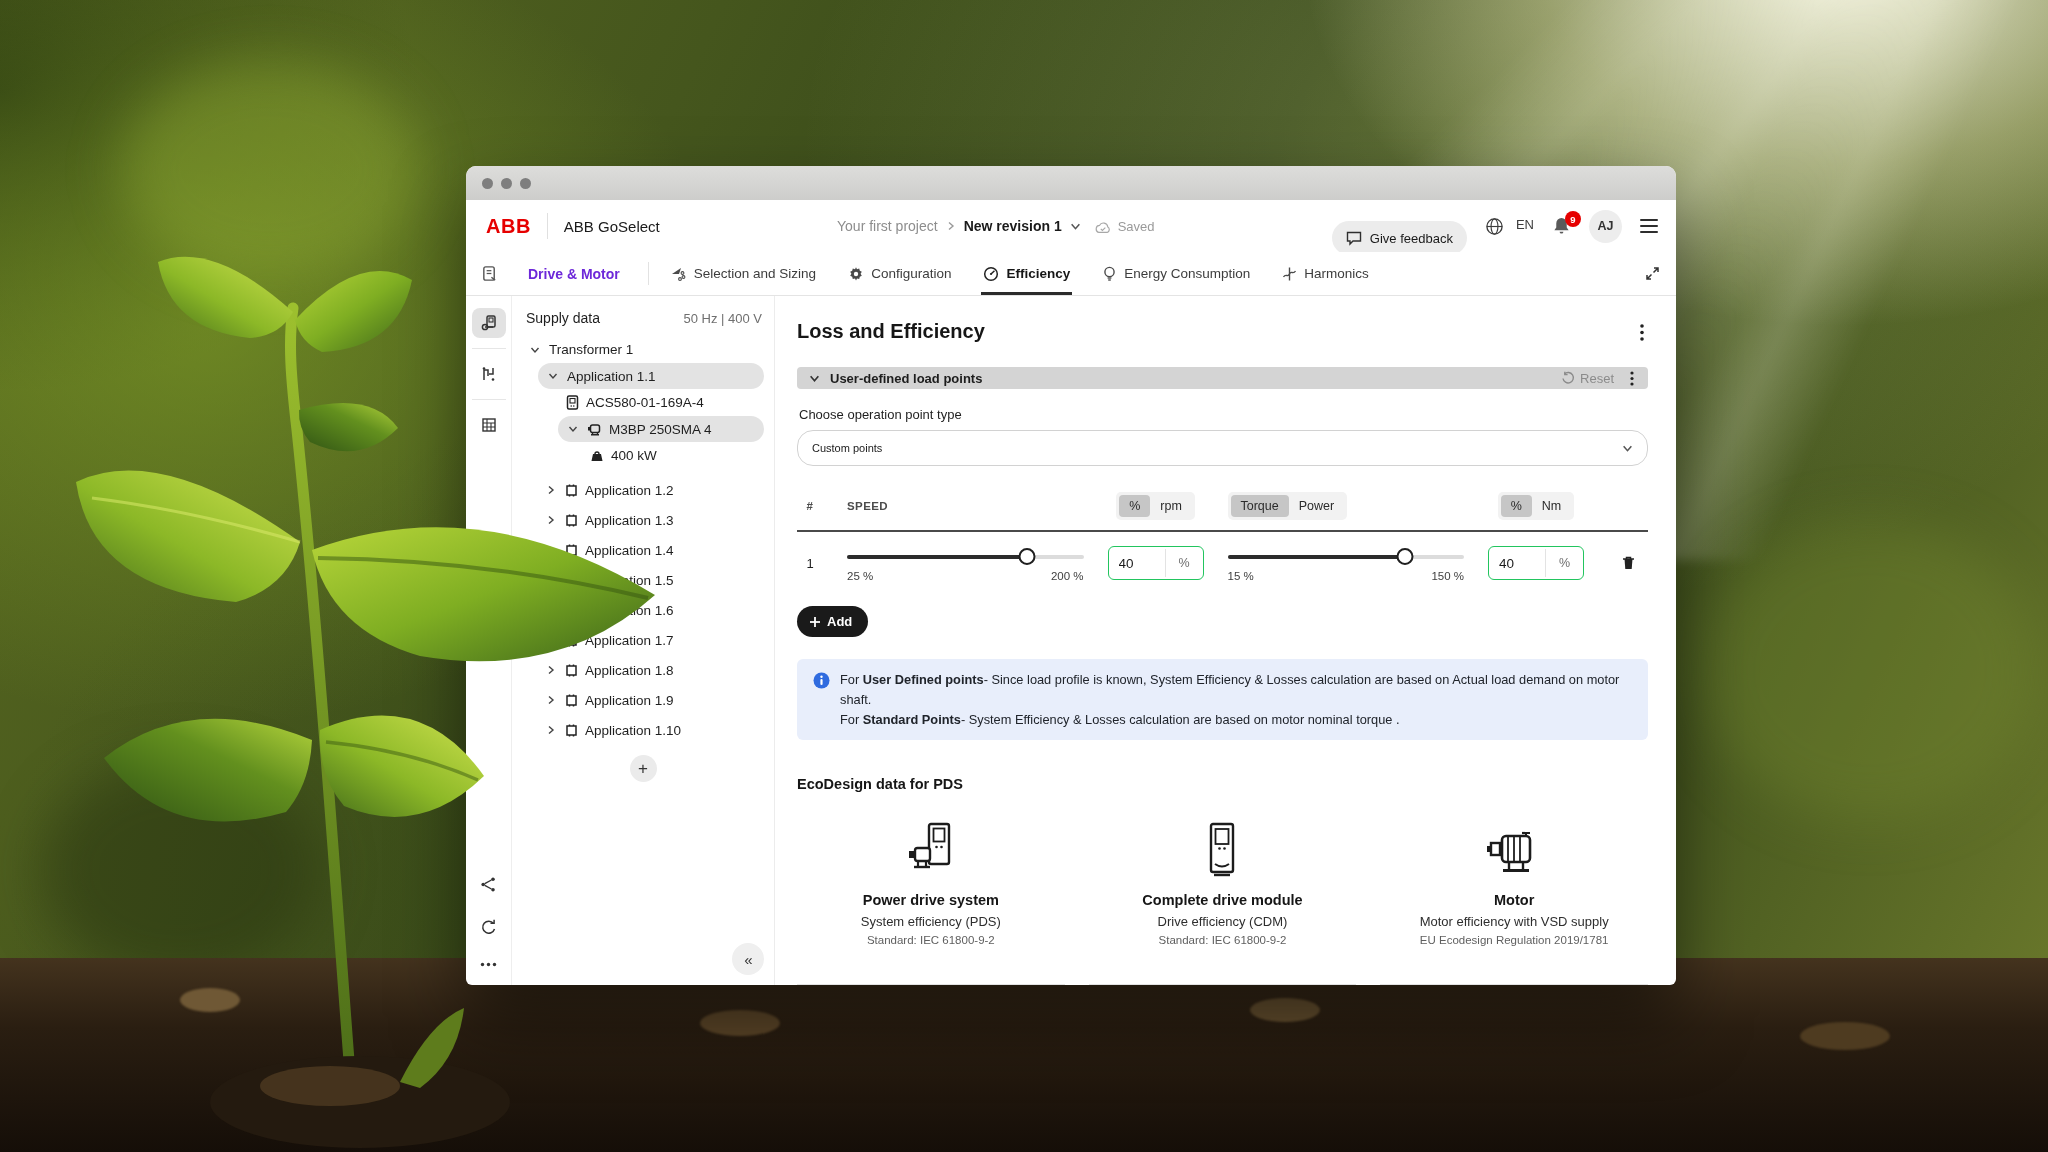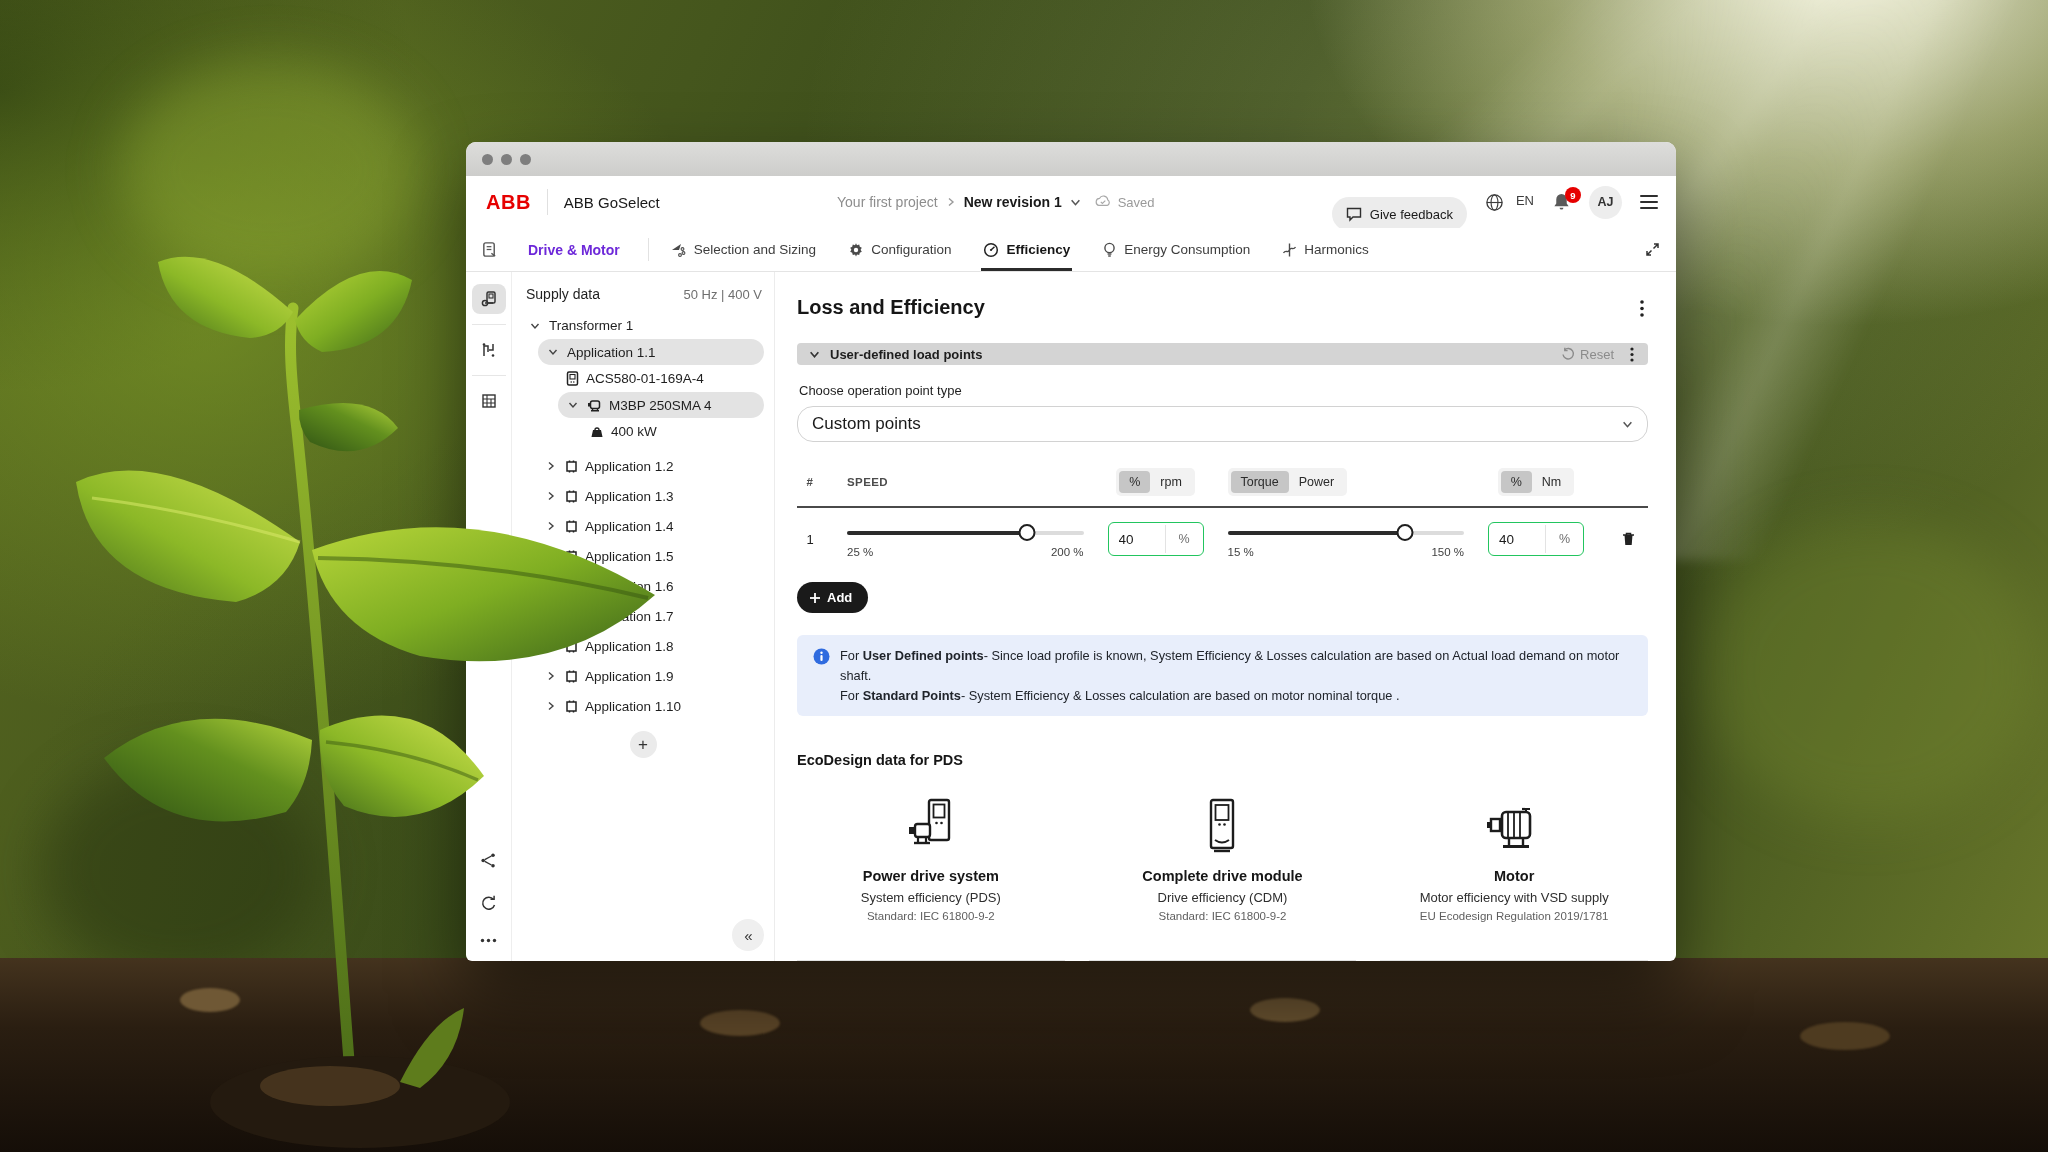--- a/index.html
+++ b/index.html
@@ -36,35 +36,35 @@
       radial-gradient(96px 34px at 74% 48%, #6d5634, rgba(109,86,52,0) 70%),
       radial-gradient(80px 30px at 88% 60%, #53401f, rgba(83,64,31,0) 70%),
       radial-gradient(70px 26px at 98% 50%, #66512f, rgba(102,81,47,0) 70%);
     filter: blur(2px); }
   .soil-spec { position:absolute; border-radius:50%; filter:blur(1px); }
 
   
   .plant { position:absolute; left:0; top:90px; z-index:30; pointer-events:none; }
 
   
-  .window { position:absolute; left:466px; top:142px; width:1210px; height:819px; z-index:10;
+  .window { position:absolute; left:466px; top:166px; width:1210px; height:819px; z-index:10;
     border-radius:10px; background:#fff; box-shadow:0 34px 70px rgba(0,0,0,.5); display:flex; flex-direction:column; }
   .titlebar { height:34px; flex:0 0 34px; border-radius:10px 10px 0 0;
     background:linear-gradient(#dddddb,#cdcdcb); display:flex; align-items:center; padding-left:16px; gap:8px; }
   .tdot { width:11px; height:11px; border-radius:50%; background:#7e7e7e; }
 
   
   .apphead { height:52px; flex:0 0 52px; background:#fff; display:flex; align-items:center; padding:0 18px 0 20px; }
   .abb-logo { color:#e60000; font-weight:800; font-size:20px; letter-spacing:.5px; font-style:normal; }
   .head-sep { width:1px; height:26px; background:#e0e0e0; margin:0 16px; }
   .app-name { font-size:15px; color:#1a1a1a; }
   .crumbs { flex:1; display:flex; align-items:center; justify-content:center; gap:8px; font-size:14px; }
   .crumb-gray { color:#8d8d8d; }
   .crumb-bold { color:#1a1a1a; font-weight:700; }
-  .saved { display:flex; align-items:flex-start; gap:7px; color:#9a9a9a; font-size:13px; margin-left:6px; }
+  .saved { display:flex; align-items:flex-end; gap:7px; color:#9a9a9a; font-size:13px; margin-left:6px; }
   .head-right { display:flex; align-items:center; gap:18px; }
   .feedback-btn { display:flex; align-items:center; gap:8px; background:#ececec; border:none; border-radius:17px;
     height:34px; padding:0 14px; font-size:13px; color:#1a1a1a; font-family:inherit; cursor:pointer;margin-top:24px; }
   .lang { display:flex; align-items:flex-start; gap:12px; font-size:13px; color:#3c3c3c; }
   .bell-wrap { position:relative; }
   .badge { position:absolute; top:-5px; right:-10px; min-width:16px; height:16px; border-radius:8px; background:#e60000;
     color:#fff; font-size:9.5px; font-weight:700; display:flex; align-items:center; justify-content:center; padding:0 4px; }
   .avatar { width:33px; height:33px; border-radius:50%; background:#ededed; color:#333; font-size:12.5px; font-weight:700;
     display:flex; align-items:center; justify-content:center; }
   .burger { display:flex; flex-direction:column; gap:3.5px; cursor:pointer; }
@@ -107,21 +107,21 @@
   .main-titlerow { display:flex; align-items:flex-start; justify-content:space-between; margin-bottom:22px; }
   .main-title { font-size:20px; font-weight:700; color:#161616; }
   .kebab { background:none; border:none; cursor:pointer; padding:4px; }
 
   .accordion { background:#d4d4d4; border-radius:4px; height:22px; display:flex; align-items:center; padding:0 10px 0 12px; gap:10px; }
   .accordion-title { font-size:13px; font-weight:700; color:#1d1d1d; }
   .acc-right { margin-left:auto; display:flex; align-items:center; gap:12px; }
   .reset-btn { display:flex; align-items:center; gap:5px; background:none; border:none; color:#8b8b8b; font-size:13px; font-family:inherit; cursor:pointer; }
 
   .op-label { font-size:13px; color:#1f1f1f; margin:18px 0 8px 2px; }
-  .selectbox { height:36px; border:1px solid #d2d2d2; border-radius:16px; display:flex; align-items:center; padding:0 14px; font-size:17px; color:#1a1a1a; cursor:pointer; justify-content:space-between; background:#fff; }
+  .selectbox { height:36px; border:1px solid #d2d2d2; border-radius:16px; display:flex; align-items:center; padding:0 14px; font-size:11px; color:#1a1a1a; cursor:pointer; justify-content:space-between; background:#fff; }
 
   .pt-grid { display:grid; grid-template-columns:26px 1fr 96px 1fr 96px 40px; column-gap:24px; align-items:center; }
   .pt-head { margin-top:26px; padding-bottom:10px; font-size:11.5px; color:#4c4c4c; }
   .pt-head .hlab { letter-spacing:.4px; font-weight:700; }
   .seg-group { background:#f2f2f2; border-radius:5px; padding:3px; display:inline-flex; }
   .seg { padding:4px 10px; border-radius:4px; font-size:12.5px; color:#2b2b2b; cursor:pointer; white-space:nowrap; }
   .seg.on { background:#c6c6c6; }
   .cen { justify-self:center; } .st { justify-self:start; }
   .pt-divider { border-top:2px solid #4a4a4a; }
   .pt-row { padding:14px 0 4px; }

